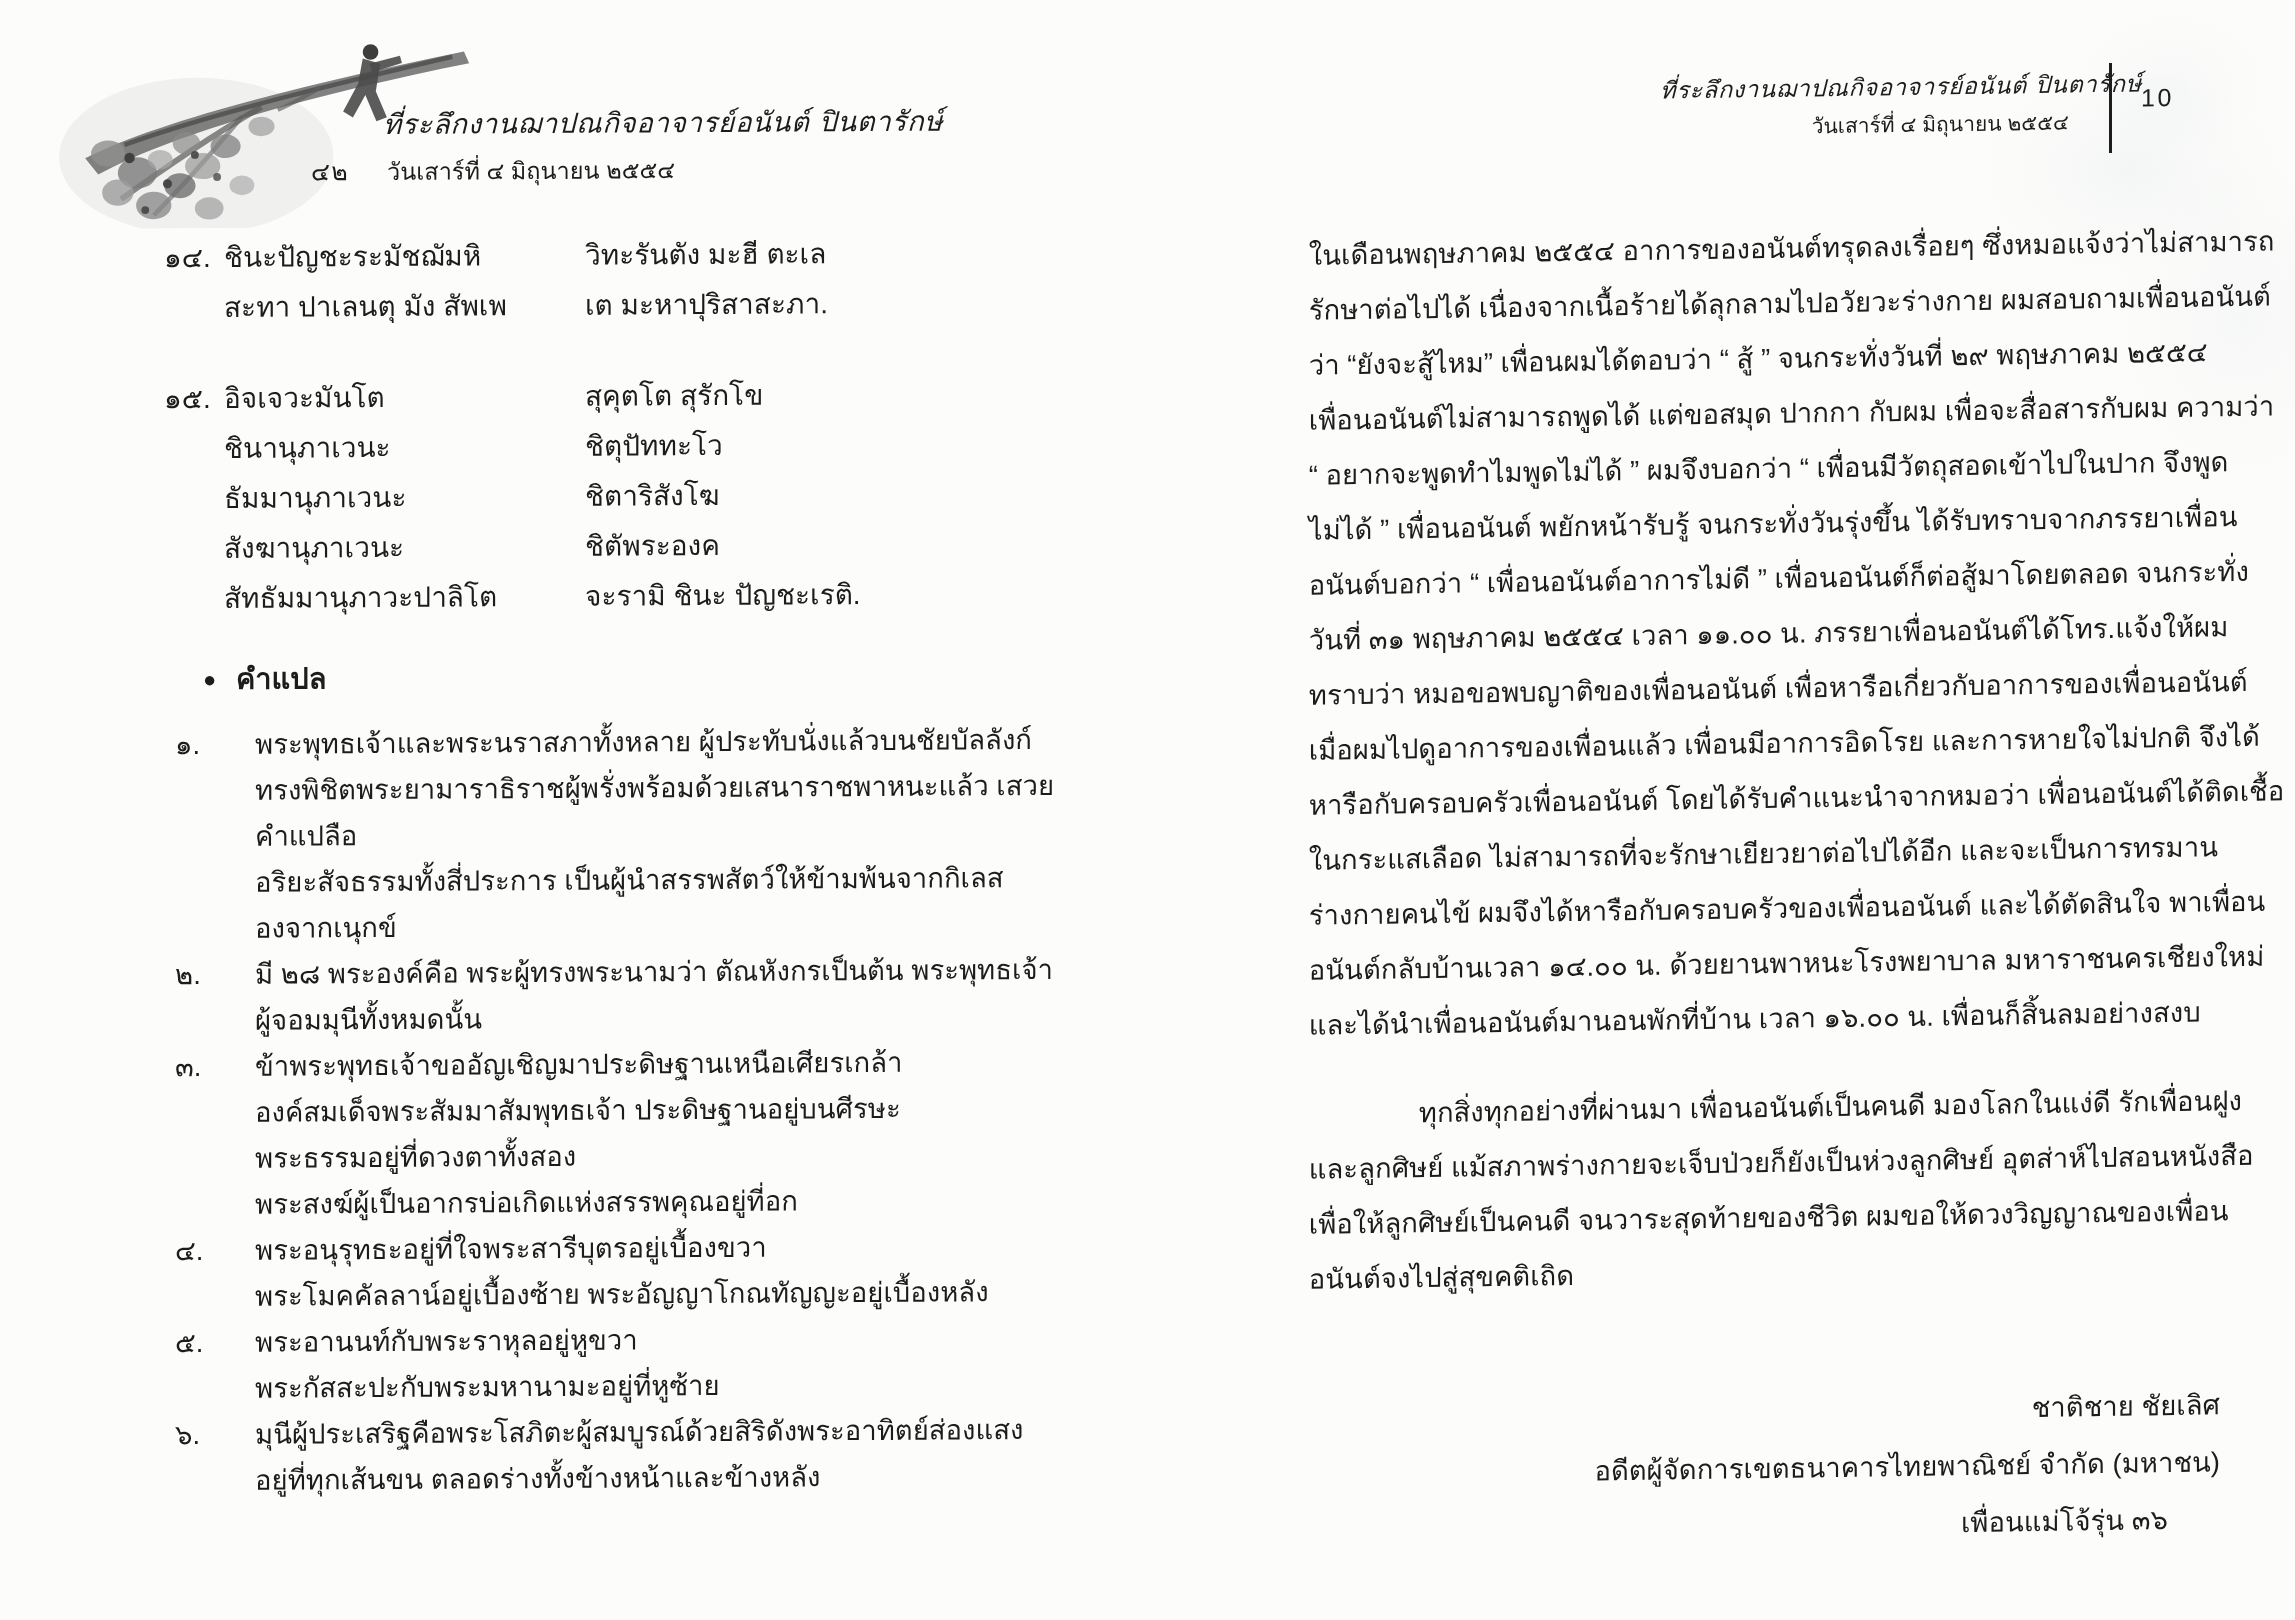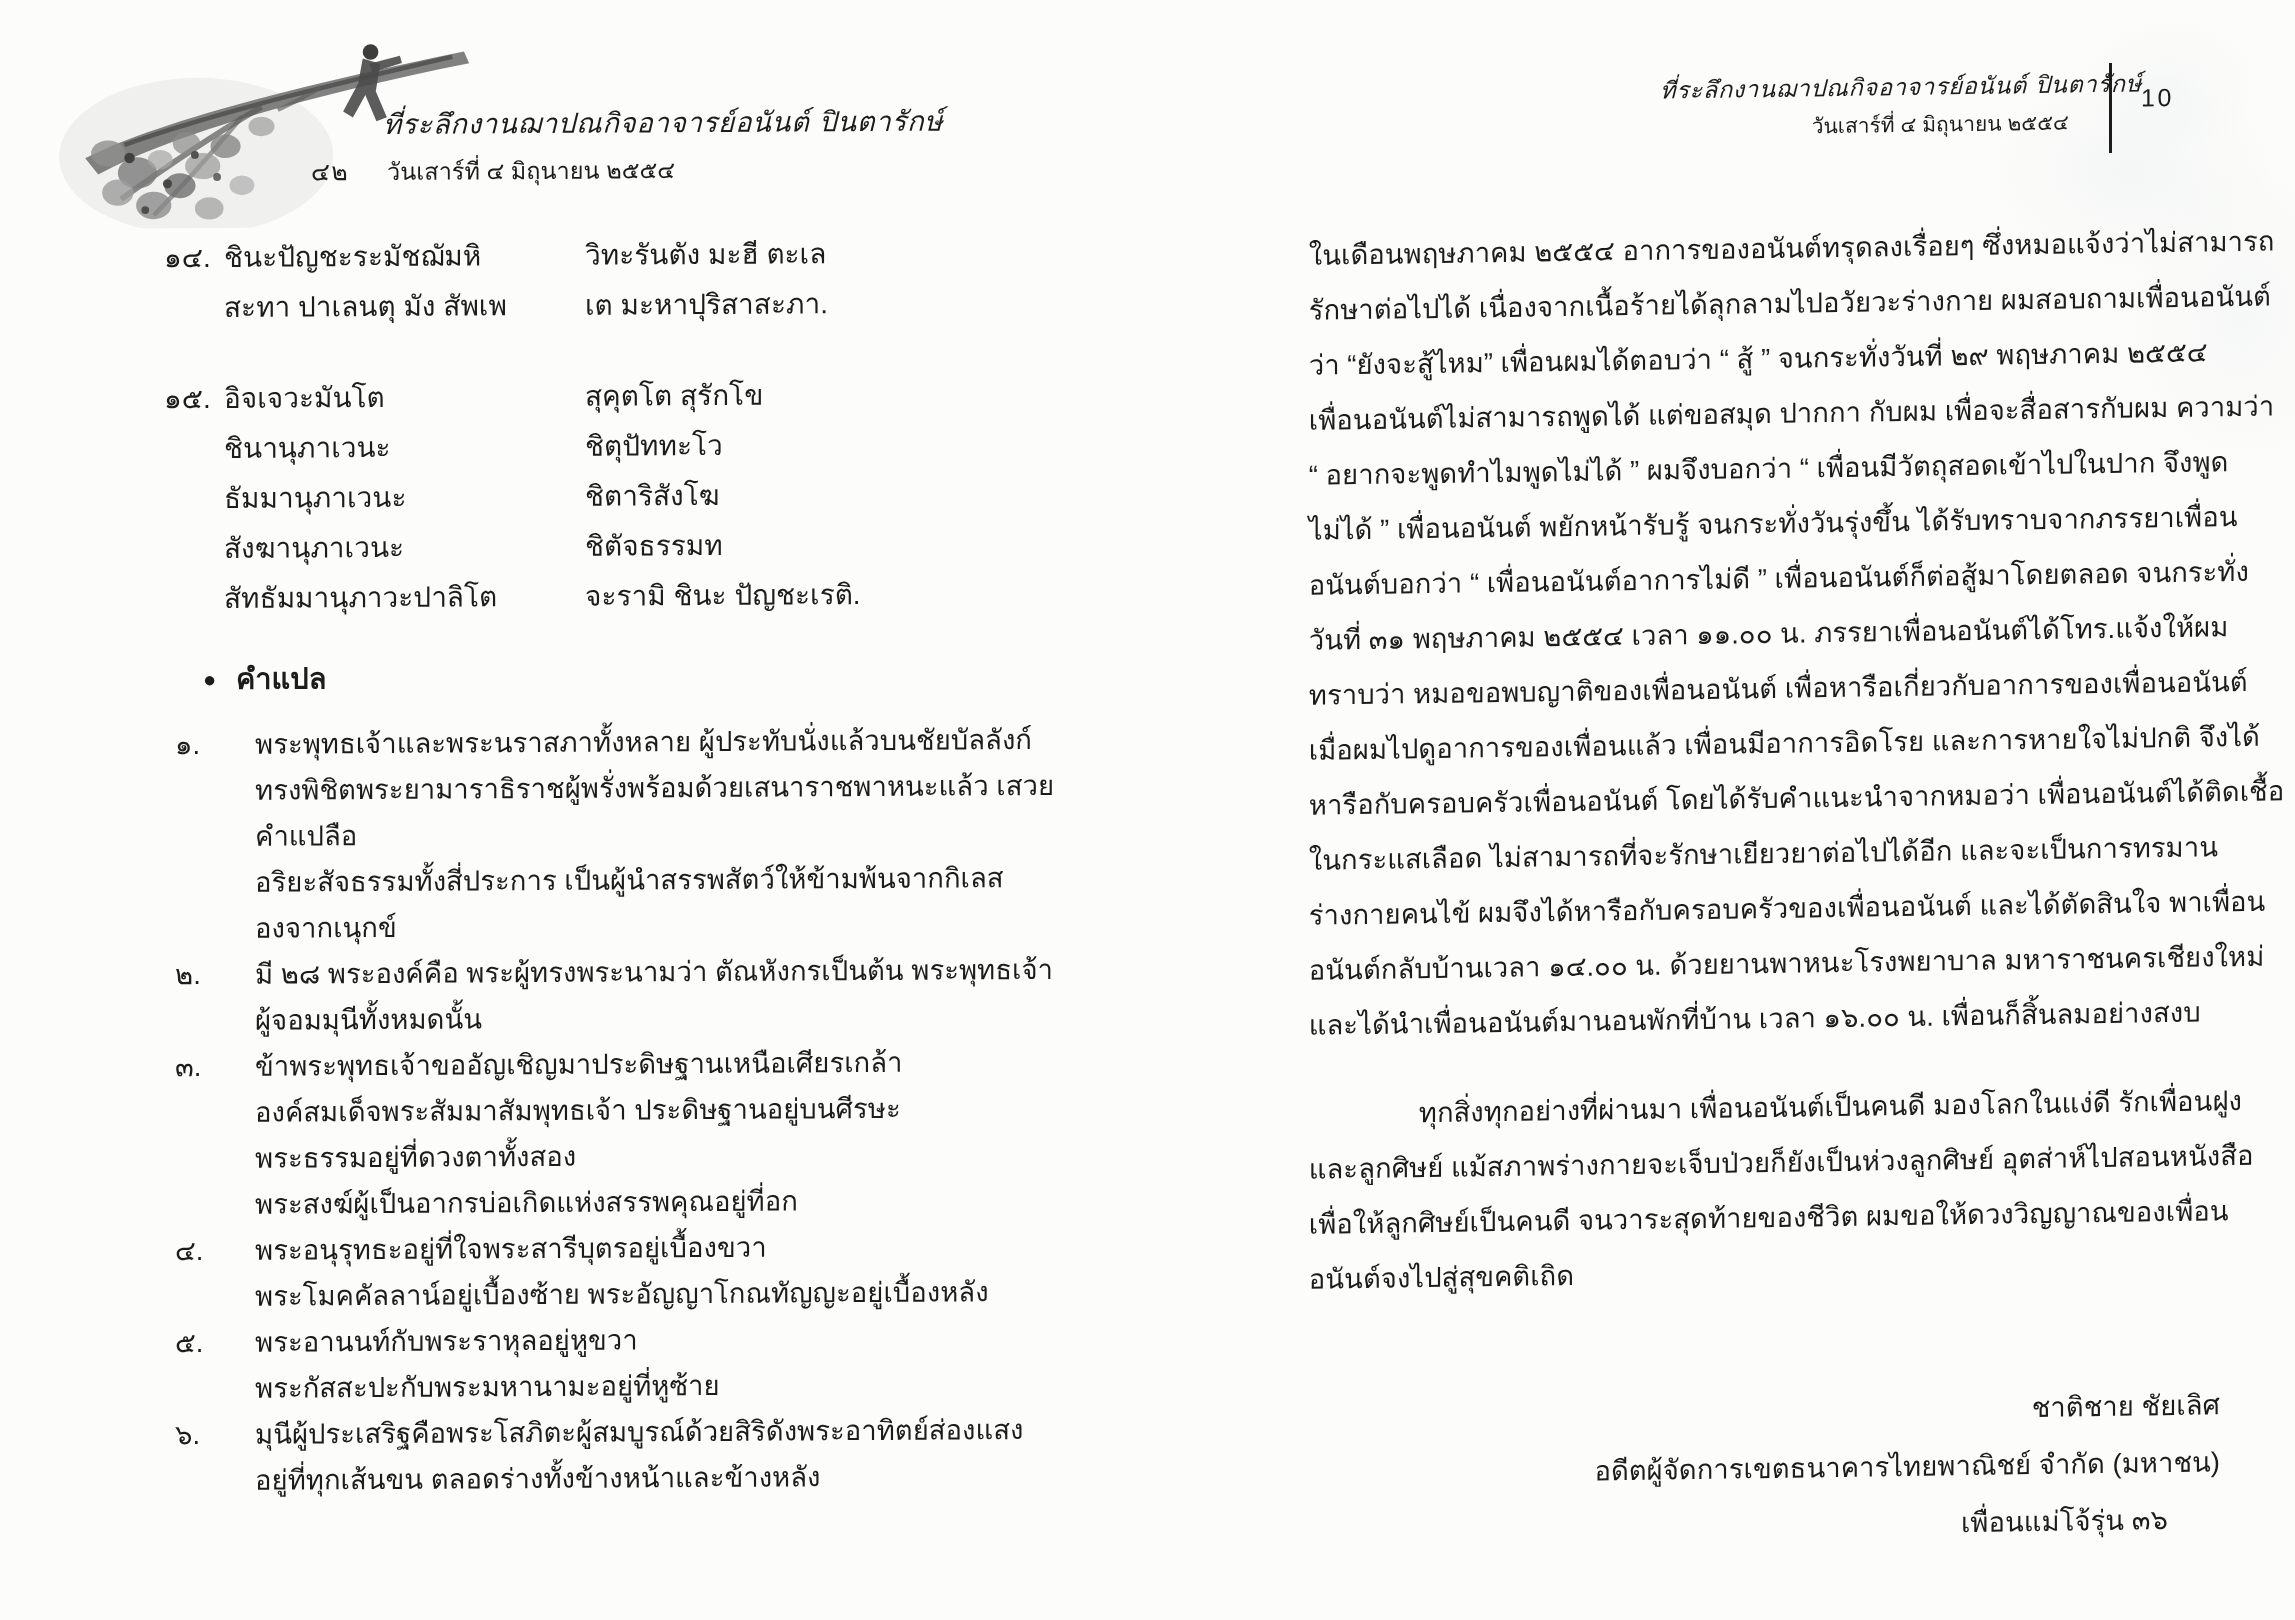--- a/index.html
+++ b/index.html
@@ -121,21 +121,21 @@
       <span class="c2">ชิตุปัททะโว</span>
     </div>
     <div class="chant-row">
       <span class="num"></span>
       <span class="c1">ธัมมานุภาเวนะ</span>
       <span class="c2">ชิตาริสังโฆ</span>
     </div>
     <div class="chant-row">
       <span class="num"></span>
       <span class="c1">สังฆานุภาเวนะ</span>
-      <span class="c2">ชิตัจธรรมท</span>
+      <span class="c2">ชิตัพระองค</span>
     </div>
     <div class="chant-row">
       <span class="num"></span>
       <span class="c1">สัทธัมมานุภาวะปาลิโต</span>
       <span class="c2">จะรามิ ชินะ ปัญชะเรติ.</span>
     </div>
   </div>
 
   <div id="tr-heading">
     <span class="bullet">●</span>

